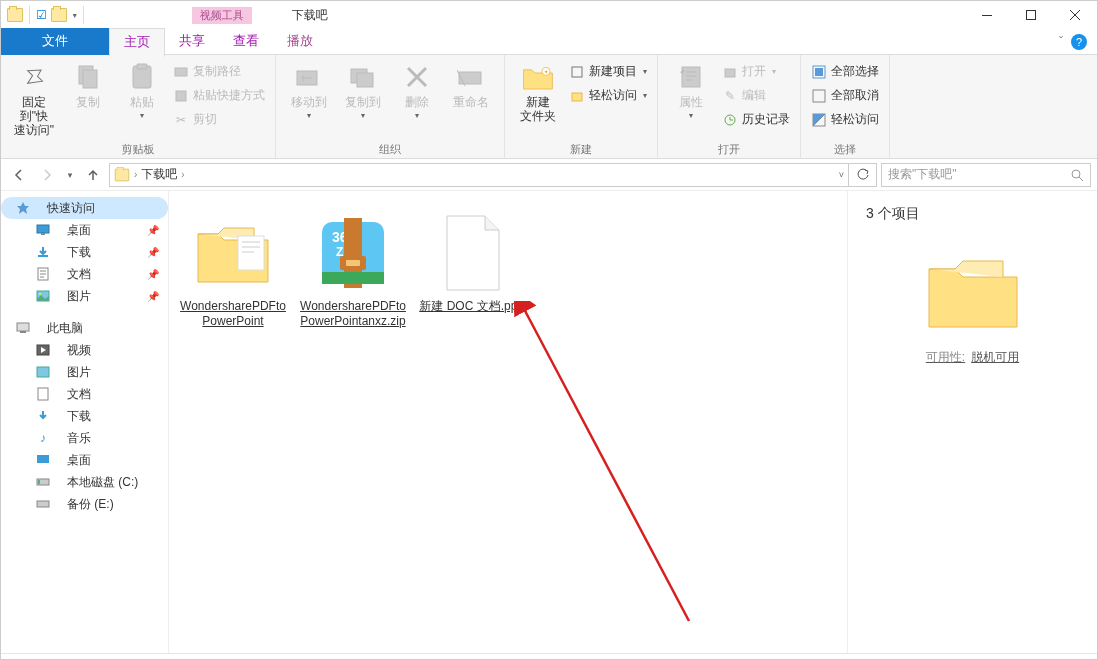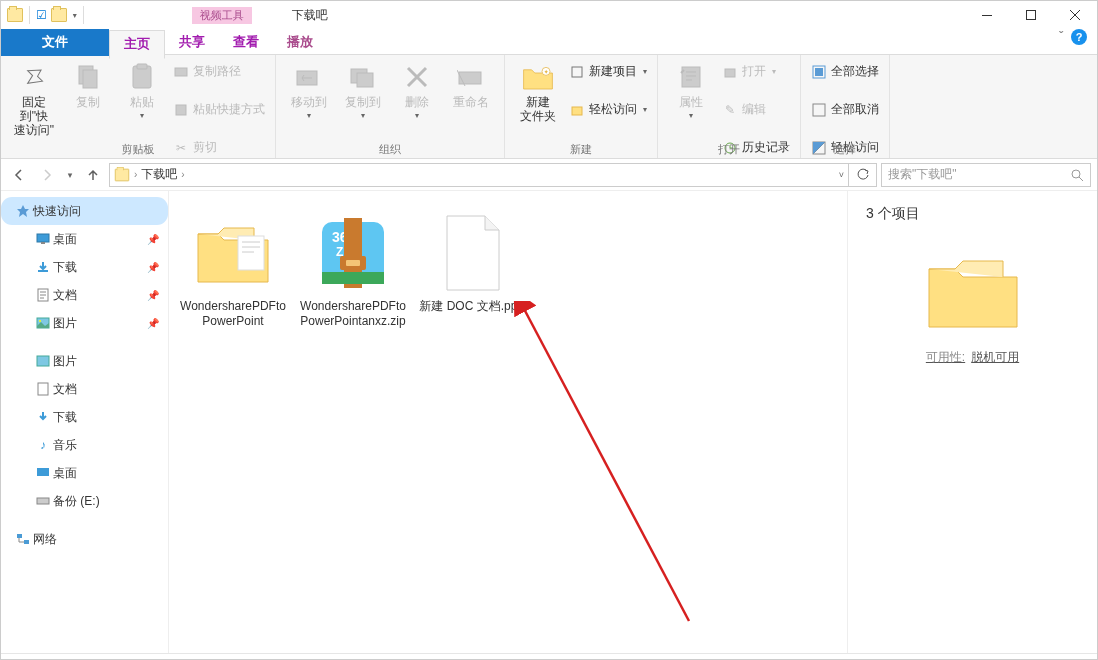--- a/index.html
+++ b/index.html
@@ -9,61 +9,61 @@
 .folder-mini { width:16px; height:14px; background:#FFE9A2; border:1px solid #E0C15C; border-radius:1px; position:relative; }
 .folder-mini::before { content:""; position:absolute; top:-3px; left:1px; width:6px; height:3px; background:#FFE9A2; border:1px solid #E0C15C; border-bottom:none; border-radius:1px 1px 0 0;}
 .qat-sep { width:1px; height:18px; background:#ddd; margin:0 2px;}
 .qat-check { color:#0078d7; font-size:12px; }
 .qat-dd { color:#666; font-size:8px; margin-left:2px;}
 .ttl-context { margin-left:100px; display:flex; flex-direction:column; align-items:center; font-size:11px;text-align:right; }
 .ttl-context .lbl { background:#f7c7e2; padding:1px 8px; color:#a94b8c;}
 .app-title { margin-left:40px; font-size:12px; }
 .win-controls { margin-left:auto; display:flex; }
 .win-btn { width:44px; height:28px; display:flex; align-items:center; justify-content:center; font-size:11px; color:#333;}
-.tabs-row { height:26px; display:flex; align-items:flex-start; background:#fff; border-bottom:1px solid #dcdcdc; position:relative;font-weight:bold;}
+.tabs-row { height:26px; display:flex; align-items:center; background:#fff; border-bottom:1px solid #dcdcdc; position:relative;}
 .tabs-row .tab { padding:4px 14px 5px; font-size:13px; color:#a21caf; display:flex; align-items:center; }
 .tabs-row .tab.file { background:#1979ca; color:#fff; }
 .tabs-row .tab.sel { border:1px solid #dcdcdc; border-bottom:1px solid #f6f6f6; background:#f6f6f6; position:relative; top:1px;}
 .tabs-row .tab.context { color:#a94b8c;}
 .tabs-row .help { margin-left:auto; display:flex; align-items:center; gap:8px; padding-right:10px; color:#606060;}
 .tabs-row .help .qm { width:16px;height:16px;border-radius:8px;background:#1891ed;color:#fff;display:flex;align-items:center;justify-content:center;font-size:11px;}
 .ribbon { height:104px; background:#f6f6f6; border-bottom:1px solid #dcdcdc; display:flex; }
 .r-group { display:flex; flex-direction:column; align-items:center; border-right:1px solid #e3e3e3; padding:4px 8px 0;}
 .r-body { display:flex; align-items:flex-start; height:82px; gap:4px;}
 .r-title { font-size:11px; color:#777; height:18px; display:flex; align-items:center;}
 .r-big { display:flex; flex-direction:column; align-items:center; width:50px; padding-top:2px; gap:2px;}
 .r-big .ic { width:32px; height:32px; display:flex; align-items:center; justify-content:center;}
 .r-big .lbl { font-size:12px; text-align:center; line-height:14px;}
 .r-big .dd { font-size:8px; color:#666;}
-.r-smallcol { display:flex; flex-direction:column; gap:19px; padding-top:3px;}
+.r-smallcol { display:flex; flex-direction:column; gap:5px; padding-top:3px;}
 .r-small { display:flex; align-items:center; gap:4px; font-size:12px; white-space:nowrap; padding:1px 2px;}
 .r-small .ic { width:16px;height:16px; display:flex;align-items:center;justify-content:center;}
 .svg-folder-lg { width:40px;height:34px;}
 .addr-bar { height:32px; display:flex; align-items:center; gap:4px; padding:2px 6px; border-bottom:1px solid #eee;}
 .nav-btn { width:24px;height:24px; display:flex;align-items:center;justify-content:center; color:#bbb;}
 .nav-btn.en { color:#606060; }
 .path-box { flex:1; height:24px; border:1px solid #ccc; display:flex; align-items:center; padding:0 4px; gap:4px; font-size:12px;}
 .path-box .crumb { display:flex; align-items:center; gap:3px;}
 .path-box .sep { color:#888; font-size:10px;}
 .refresh-box { width:28px;height:24px;border:1px solid #ccc;border-left:none;display:flex;align-items:center;justify-content:center;color:#555;}
 .search-box { width:210px; height:24px; border:1px solid #ccc; display:flex; align-items:center; padding:0 6px; color:#999; font-size:12px; gap:6px;}
 .main { display:flex; height:462px; }
 .sidebar { width:168px; border-right:1px solid #eee; padding:6px 0; overflow-y:auto;}
-.sb-item { display:flex; align-items:center; height:28px; padding-left:14px; gap:2px; font-size:12px;border-radius:11px;}
+.sb-item { display:flex; align-items:center; height:22px; padding-left:14px; gap:16px; font-size:12px;border-radius:11px;}
 .sb-item.sel { background:#cde8ff;}
 .sb-item.head { font-weight:normal;}
 .sb-item .sic { width:16px;height:16px;display:flex;align-items:center;justify-content:center;}
 .sb-item.sub { padding-left:34px; }
 .pin { margin-left:auto; margin-right:8px; color:#888; font-size:10px;}
 .sb-gap { height:10px;}
 .content { flex:1; display:flex; }
 .files { flex:1; padding:20px 10px; display:flex; align-items:flex-start; gap:12px; position:relative;}
 .file { width:108px; display:flex; flex-direction:column; align-items:center; text-align:center; font-size:12px;}
 .file .fic { width:84px; height:84px; display:flex; align-items:center; justify-content:center; margin-bottom:4px;}
-.file .lbl { word-break:break-all; line-height:15px;}
+.file .lbl { word-break:break-all; line-height:15px;text-decoration:underline;}
 .details-pane { width:250px; border-left:1px solid #eee; padding:14px 18px; font-size:12px;}
 .details-pane .cnt { font-size:14px; color:#333; margin-bottom:28px;}
 .details-pane .big-folder { width:100px;height:80px; margin:10px auto 18px; display:flex;align-items:center;justify-content:center;}
 .details-pane .meta { color:#555; text-align:center;text-decoration:underline;}
 .details-pane .meta .k { color:#888; margin-right:6px;}
 .status { height:24px; border-top:1px solid #e6e6e6; display:flex; align-items:center; padding:0 10px; font-size:12px; color:#555;}
 .arrow-annotation { position:absolute; left:340px; top:110px; pointer-events:none;}
 .dis { color:#bbb !important; }
 .dis svg * { stroke:#bbb !important; fill:#ccc !important;}
 </style>
@@ -419,20 +419,38 @@
           <svg width="14" height="12">
             <rect x="1" y="1" width="12" height="10" fill="#7ec8e3" stroke="#4a9"></rect>
             <circle cx="4" cy="4" r="1" fill="#ff0"></circle>
             <path d="M1 9 L5 5 L9 9 L13 6 V11 H1Z" fill="#5a8"></path>
           </svg>
         </div>
         <span>图片</span>
         <span class="pin">📌</span>
       </div>
     <div class="sb-gap"></div>
+    <div class="sb-item head">
+        <div class="sic">
+          <svg width="14" height="14">
+            <rect x="1" y="2" width="12" height="8" fill="#ddd" stroke="#888"></rect>
+            <rect x="4" y="10" width="6" height="2" fill="#888"></rect>
+          </svg>
+        </div>
+        <span>此电脑</span>
+      </div>
+    <div class="sb-item sub">
+        <div class="sic">
+          <svg width="14" height="12">
+            <rect x="1" y="1" width="12" height="10" fill="#666" stroke="#444"></rect>
+            <path d="M5 3 L10 6 L5 9 Z" fill="#fff"></path>
+          </svg>
+        </div>
+        <span>视频</span>
+      </div>
     <div class="sb-item sub">
         <div class="sic">
           <svg width="14" height="12">
             <rect x="1" y="1" width="12" height="10" fill="#7ec8e3" stroke="#4a9"></rect>
           </svg>
         </div>
         <span>图片</span>
       </div>
     <div class="sb-item sub">
         <div class="sic">
@@ -459,35 +477,34 @@
           <svg width="14" height="12">
             <rect x="1" y="1" width="12" height="8" fill="#3d9bd8"></rect>
           </svg>
         </div>
         <span>桌面</span>
       </div>
     <div class="sb-item sub">
         <div class="sic">
           <svg width="14" height="10">
             <rect x="1" y="2" width="12" height="6" fill="#ccc" stroke="#888"></rect>
+            <rect x="2" y="3" width="2" height="4" fill="#5a9"></rect>
+          </svg>
+        </div>
+        <span>本地磁盘 (C:)</span>
+      </div>
+    <div class="sb-item sub">
+        <div class="sic">
+          <svg width="14" height="10">
+            <rect x="1" y="2" width="12" height="6" fill="#ccc" stroke="#888"></rect>
           </svg>
         </div>
         <span>备份 (E:)</span>
       </div>
     <div class="sb-gap"></div>
-    <div class="sb-item head">
-        <div class="sic">
-          <svg width="14" height="14">
-            <rect x="1" y="2" width="5" height="4" fill="#4a9bd5"></rect>
-            <rect x="8" y="8" width="5" height="4" fill="#4a9bd5"></rect>
-            <path d="M3 6 V10 H8" stroke="#888" fill="none"></path>
-          </svg>
-        </div>
-        <span>网络</span>
-      </div>
   </div>
 
   <div class="content">
     <div class="files">
       <div class="file">
         <div class="fic">
             <svg width="78" height="66" viewBox="0 0 78 66">
               <path d="M4 14 L24 14 L30 20 L74 20 L74 62 L4 62 Z" fill="#FFE082" stroke="#E6B84C"></path>
               <path d="M4 14 L24 14 L30 8 L60 8 L60 20" fill="#FFECB3" stroke="#E6B84C"></path>
               <rect x="44" y="16" width="26" height="34" fill="#fff" stroke="#ddd"></rect>

